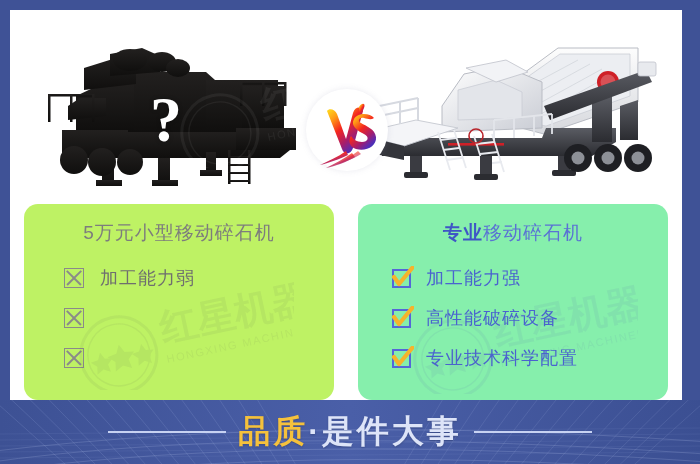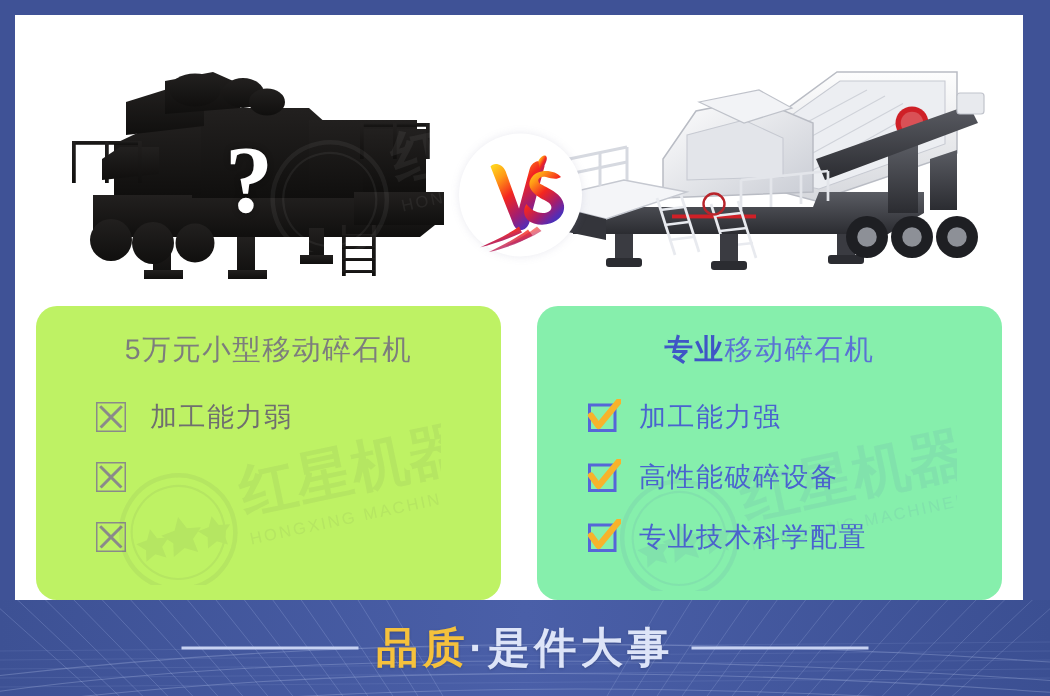--- a/index.html
+++ b/index.html
@@ -181,21 +181,21 @@
     display:flex;
     align-items:center;
     justify-content:center;
     gap:12px;
   }
   .rule {
     width:118px; height:1.5px;
     background:#c7d2f2;
   }
   .banner-text {
-    font-size:28px;
+    font-size:32px;
     font-weight:bold;
     letter-spacing:3px;
     white-space:nowrap;
     text-shadow:0 1px 2px rgba(0,0,0,.18);
     text-align:center;
   }
   .banner-text .gold { color:#f5c13c; }
   .banner-text .pale { color:#dde4f8; }
 </style>
 </head>

